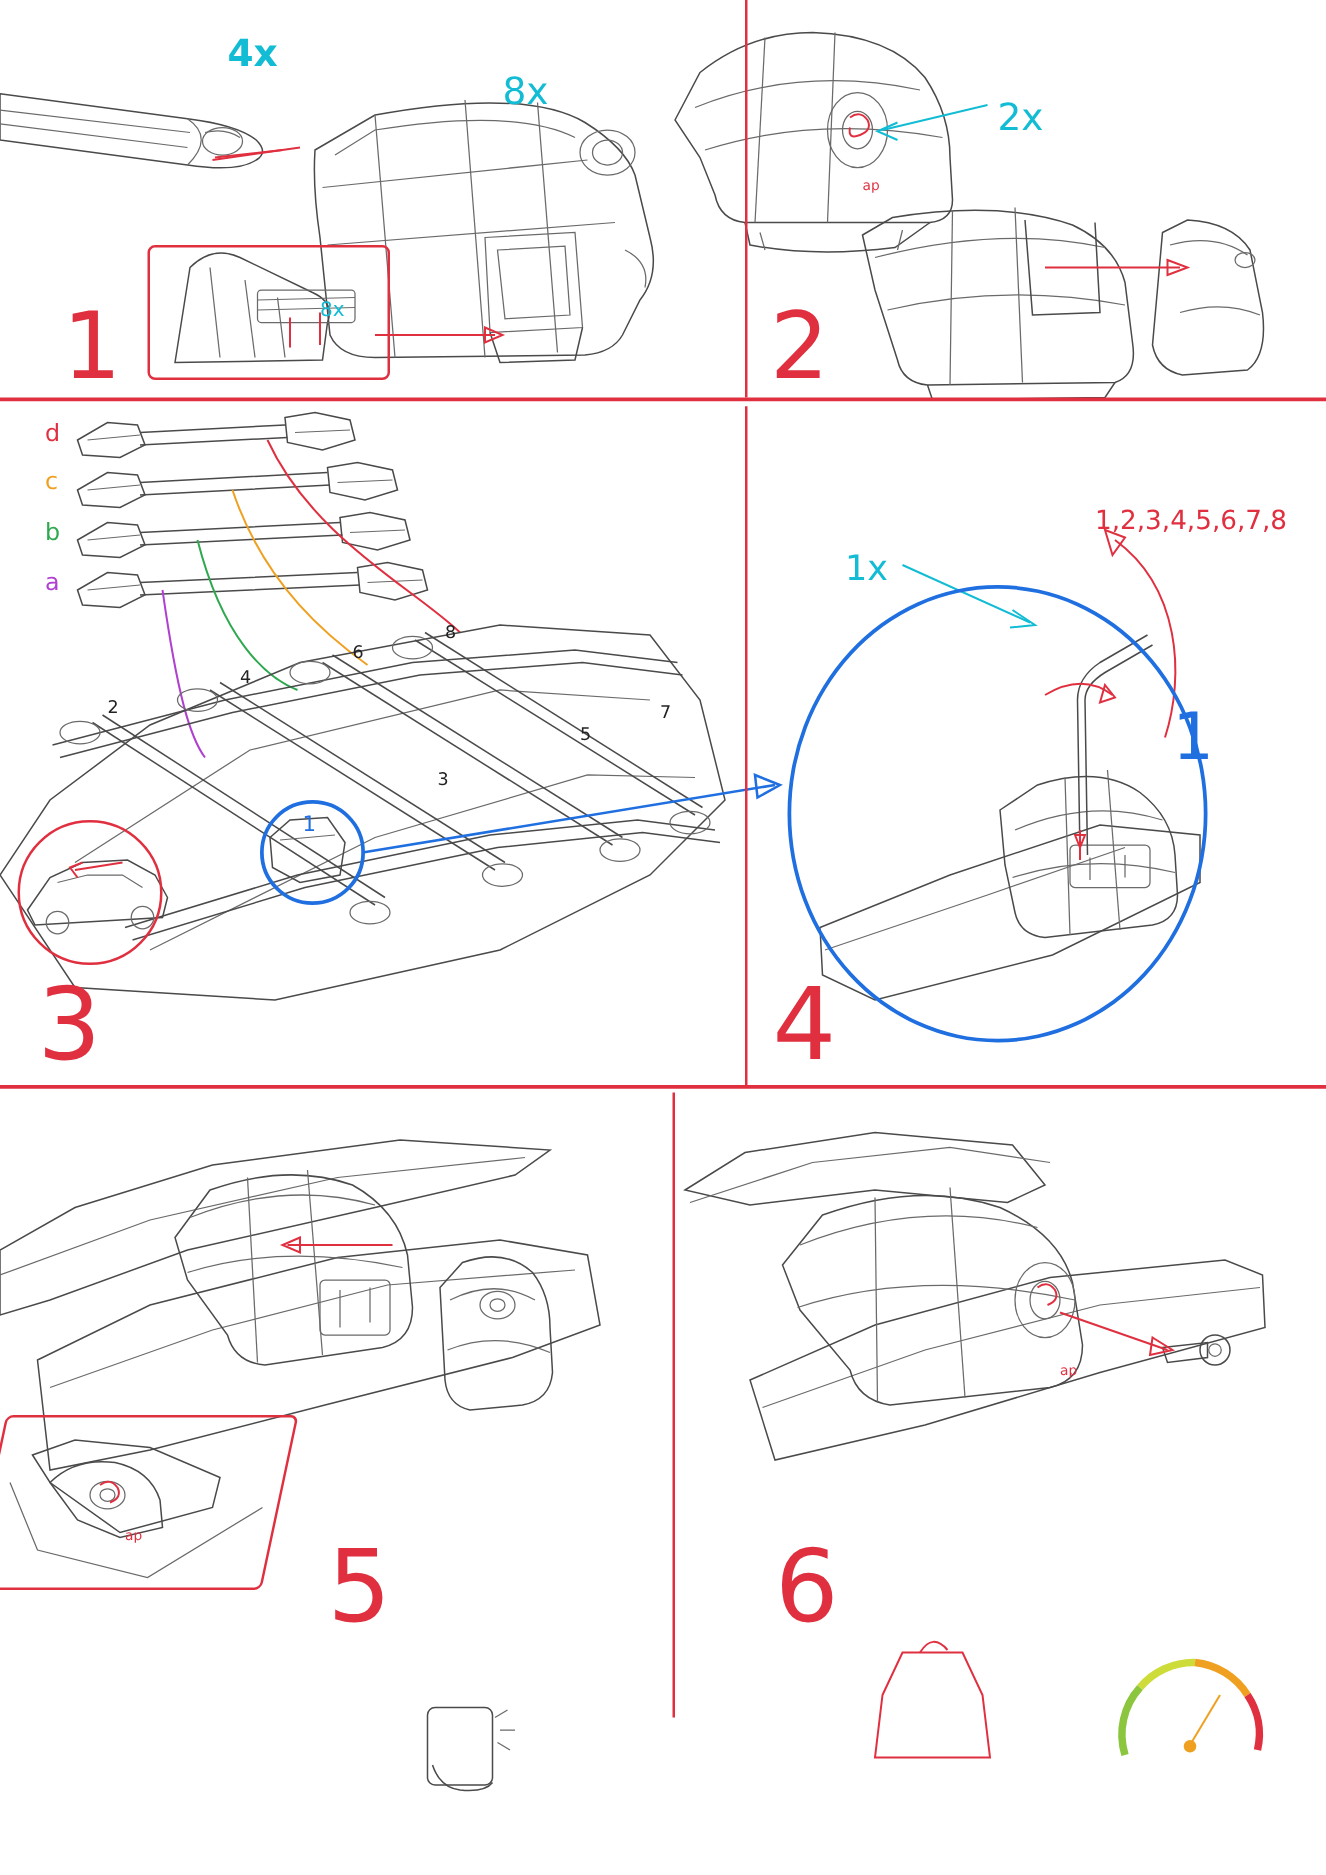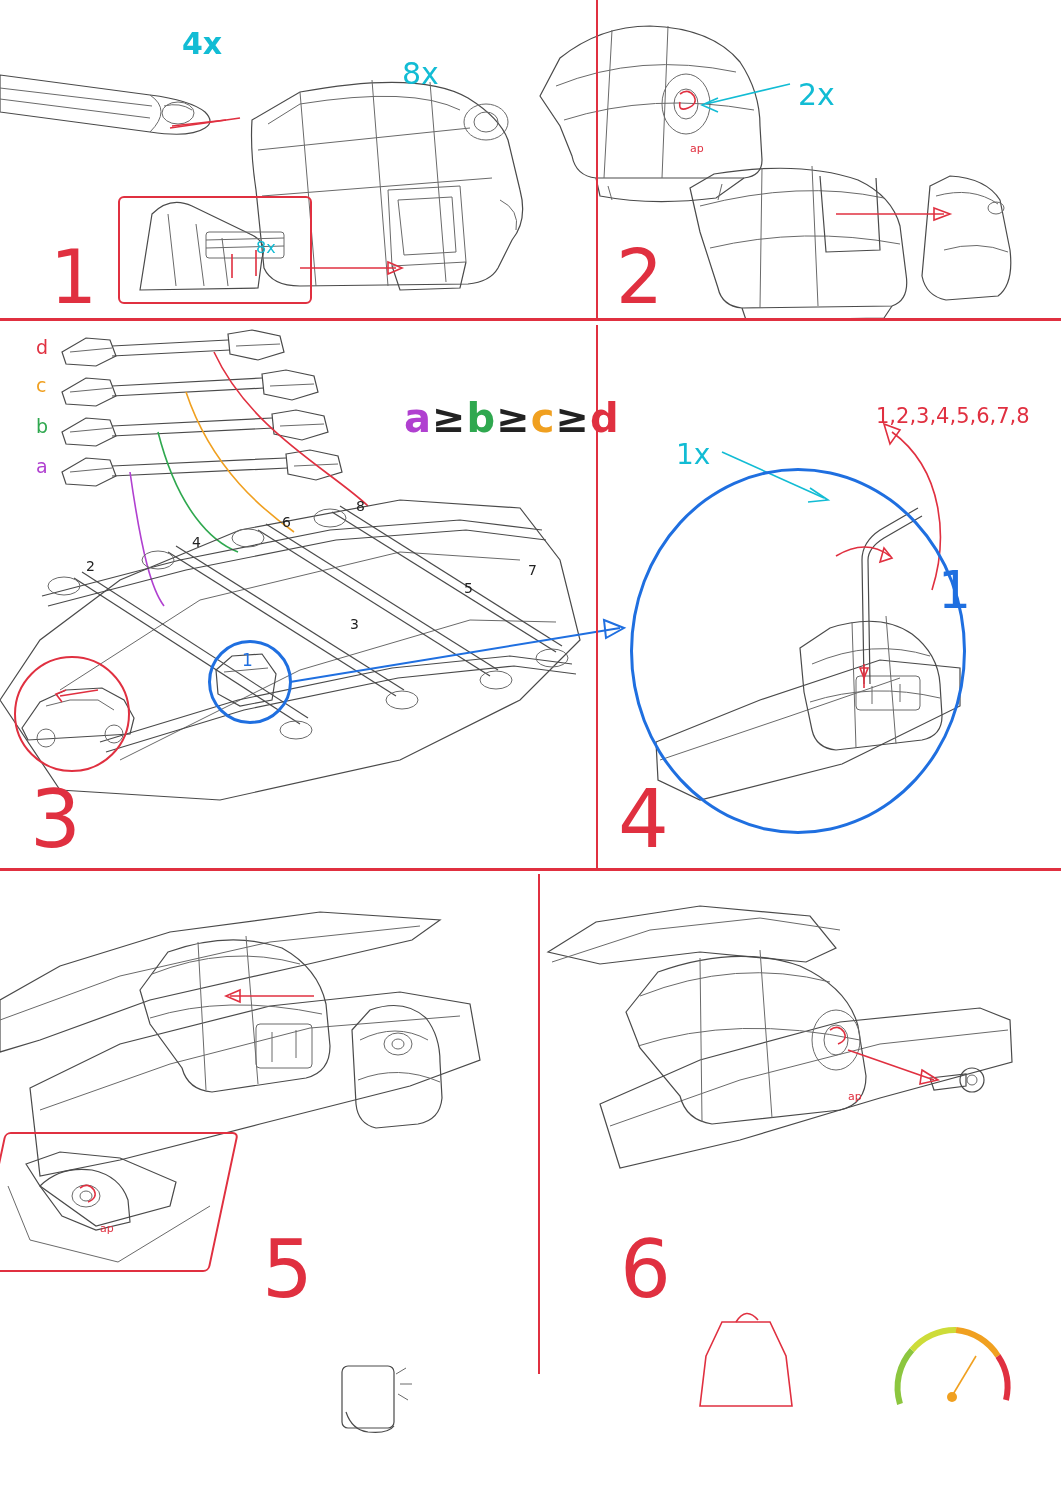--- a/index.html
+++ b/index.html
@@ -368,23 +368,20 @@
   <div class="count c8x">8x</div>
   <div class="count c2x">2x</div>
   <div class="count c1x">1x</div>
   <div class="count cinner8x">8x</div>
 
   <div class="letter ld">d</div>
   <div class="letter lc">c</div>
   <div class="letter lb">b</div>
   <div class="letter la">a</div>
 
-  <div class="ineq">
-    <span class="a">a</span><span class="op">≥</span><span class="b">b</span><span class="op">≥</span><span class="c">c</span><span class="op">≥</span><span class="d">d</span>
-  </div>
 
   <div class="idx" style="left:86px;top:558px;">2</div>
   <div class="idx" style="left:192px;top:534px;">4</div>
   <div class="idx" style="left:282px;top:514px;">6</div>
   <div class="idx" style="left:356px;top:498px;">8</div>
   <div class="idx" style="left:350px;top:616px;">3</div>
   <div class="idx" style="left:464px;top:580px;">5</div>
   <div class="idx" style="left:528px;top:562px;">7</div>
   <div class="idx" style="left:242px;top:650px;color:#1f6fe0;font-size:17px;">1</div>
 

